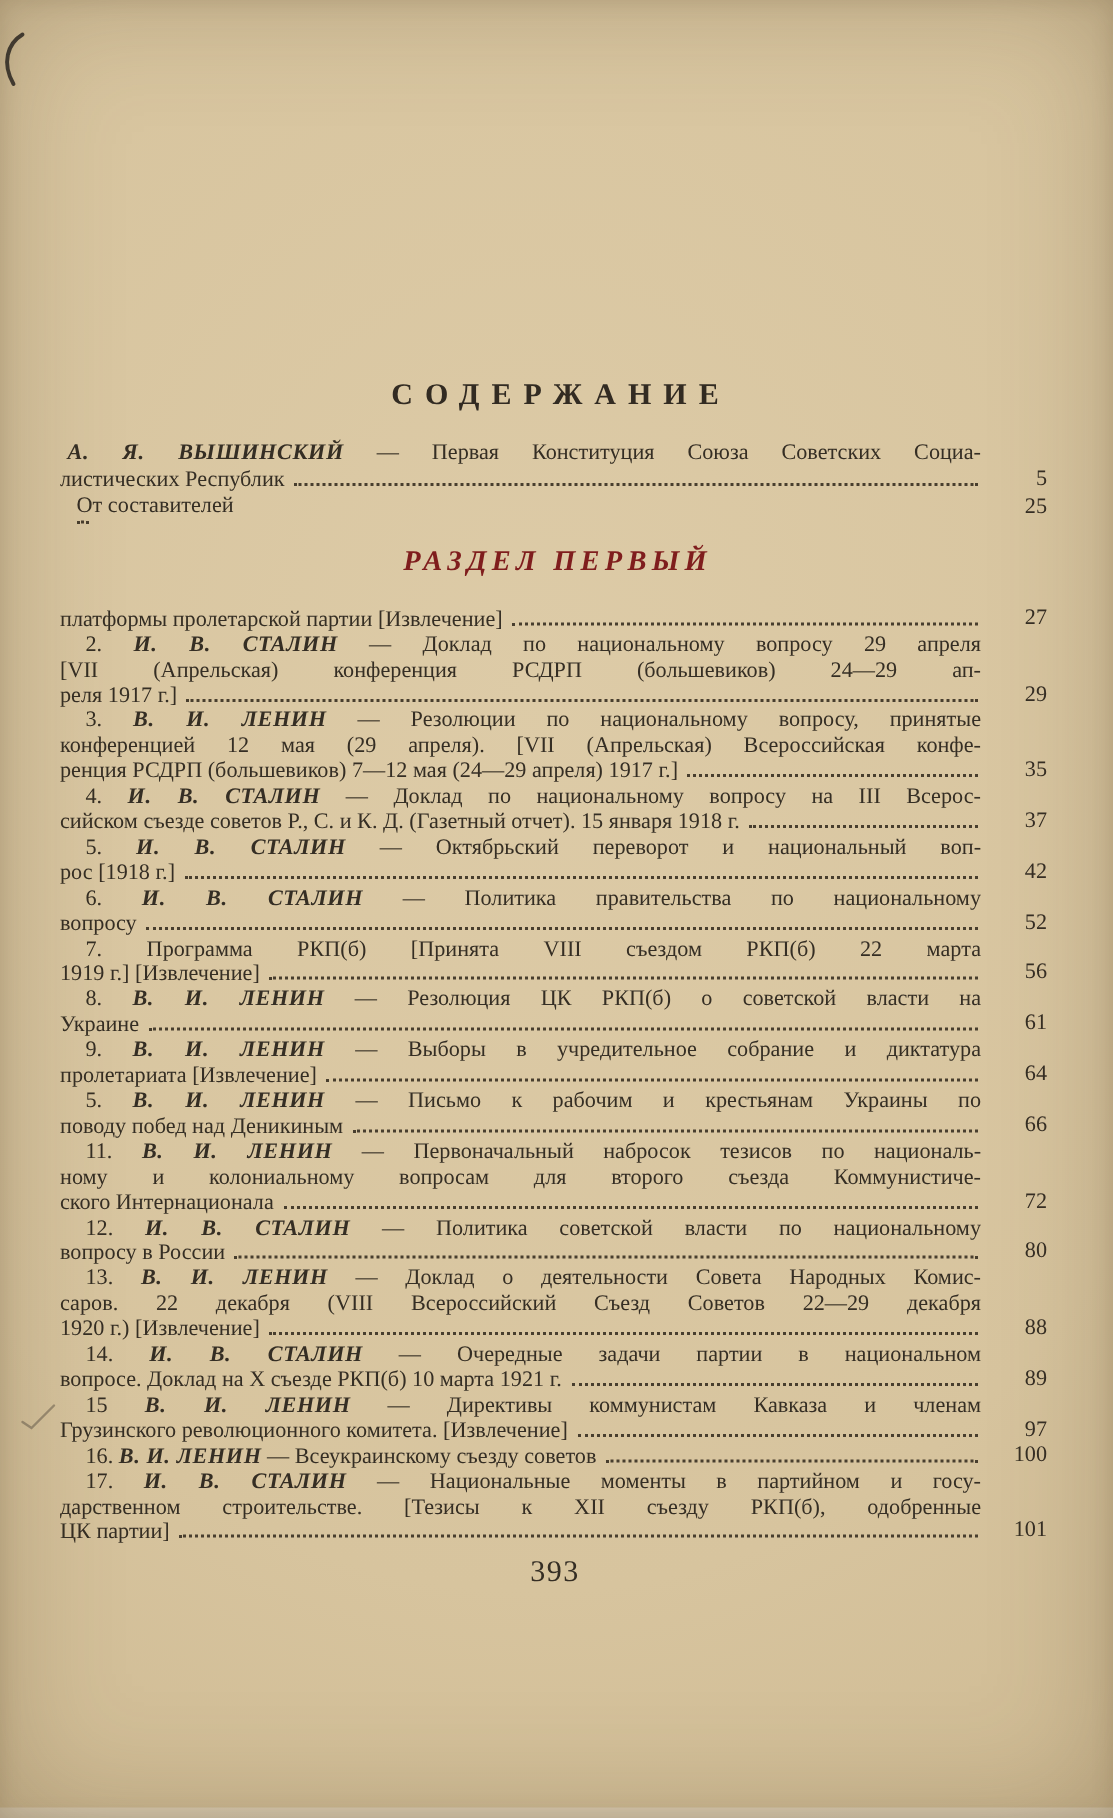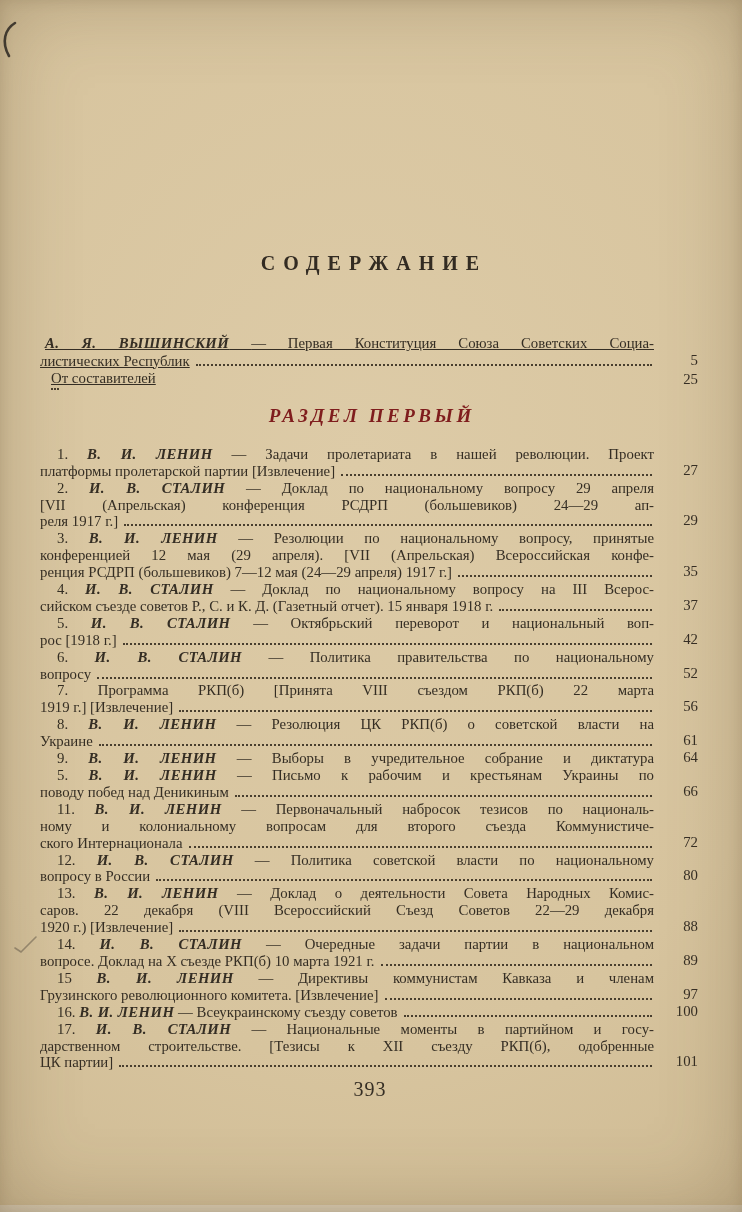--- a/index.html
+++ b/index.html
@@ -16,21 +16,21 @@
     box-shadow: inset 0 0 80px rgba(92,72,44,.30), inset 0 0 14px rgba(92,72,44,.18);
   }
   .sheet { position: absolute; inset: 0; padding: 0 42px 0 40px; }
 
   .title {
     margin: 252px 0 0; text-align: center;
     font-size: 20px; font-weight: 700;
     letter-spacing: 8px; text-indent: 8px;
     color: #322b22;
   }
-  .front { margin-top: 60px; font-size: 14.8px; line-height: 17.6px; text-decoration: underline; }
+  .front { margin-top: 19px; font-size: 14.8px; line-height: 17.6px; }
   .section {
     margin: 15px 0 19px; text-align: center;
     font-style: italic; font-weight: 700;
     font-size: 19px; letter-spacing: 3.5px; text-indent: 3.5px;
     color: #7f1d1d;
   }
   .entries { font-size: 14.8px; line-height: 16.9px; }
 
   .entry { position: relative; padding-right: 46px; }
   .entry .line { text-align: justify; text-align-last: justify; }
@@ -86,21 +86,20 @@
           <span class="leader"></span>
         </div>
         <span class="pg">25</span>
       </div>
     </div>
 
   <h2 class="section">РАЗДЕЛ ПЕРВЫЙ</h2>
 
   <div class="entries" id="entries">
       <div class="entry">
-        <div class="line firstline"><span class="num">1.</span> <span class="author">В. И. ЛЕНИН</span> <span>— Задачи пролетариата в нашей революции. Проект</span></div>
         <div class="lastline">
           <span class="t"><span>платформы пролетарской партии [Извлечение]</span></span>
           <span class="leader"></span>
         </div>
         <span class="pg">27</span>
       </div>
       <div class="entry">
         <div class="line firstline"><span class="num">2.</span> <span class="author">И. В. СТАЛИН</span> <span>— Доклад по национальному вопросу 29 апреля</span></div>
         <div class="line"><span>[VII (Апрельская) конференция РСДРП (большевиков) 24—29 ап-</span></div>
         <div class="lastline">
@@ -153,20 +152,24 @@
       <div class="entry">
         <div class="line firstline"><span class="num">8.</span> <span class="author">В. И. ЛЕНИН</span> <span>— Резолюция ЦК РКП(б) о советской власти на</span></div>
         <div class="lastline">
           <span class="t"><span>Украине</span></span>
           <span class="leader"></span>
         </div>
         <span class="pg">61</span>
       </div>
       <div class="entry">
         <div class="line firstline"><span class="num">9.</span> <span class="author">В. И. ЛЕНИН</span> <span>— Выборы в учредительное собрание и диктатура</span></div>
+        <div class="lastline">
+          <span class="t"><span>пролетариата [Извлечение]</span></span>
+          <span class="leader"></span>
+        </div>
         <span class="pg">64</span>
       </div>
       <div class="entry">
         <div class="line firstline"><span class="num">5.</span> <span class="author">В. И. ЛЕНИН</span> <span>— Письмо к рабочим и крестьянам Украины по</span></div>
         <div class="lastline">
           <span class="t"><span>поводу побед над Деникиным</span></span>
           <span class="leader"></span>
         </div>
         <span class="pg">66</span>
       </div>

